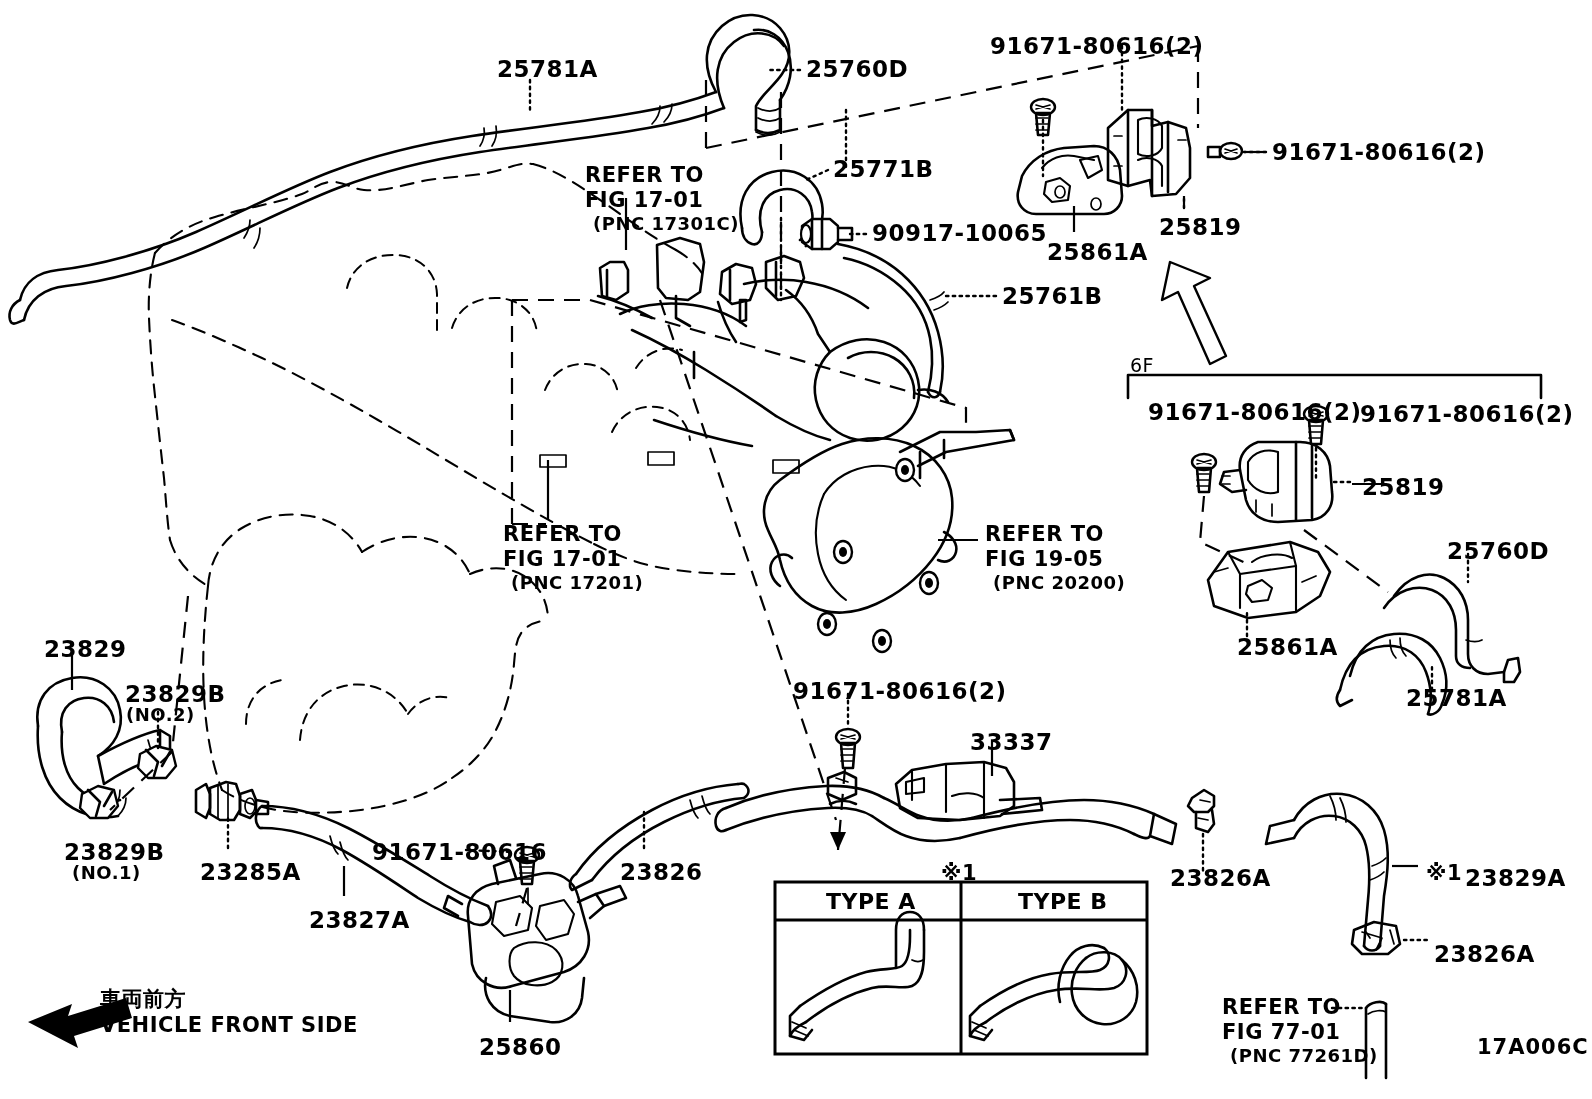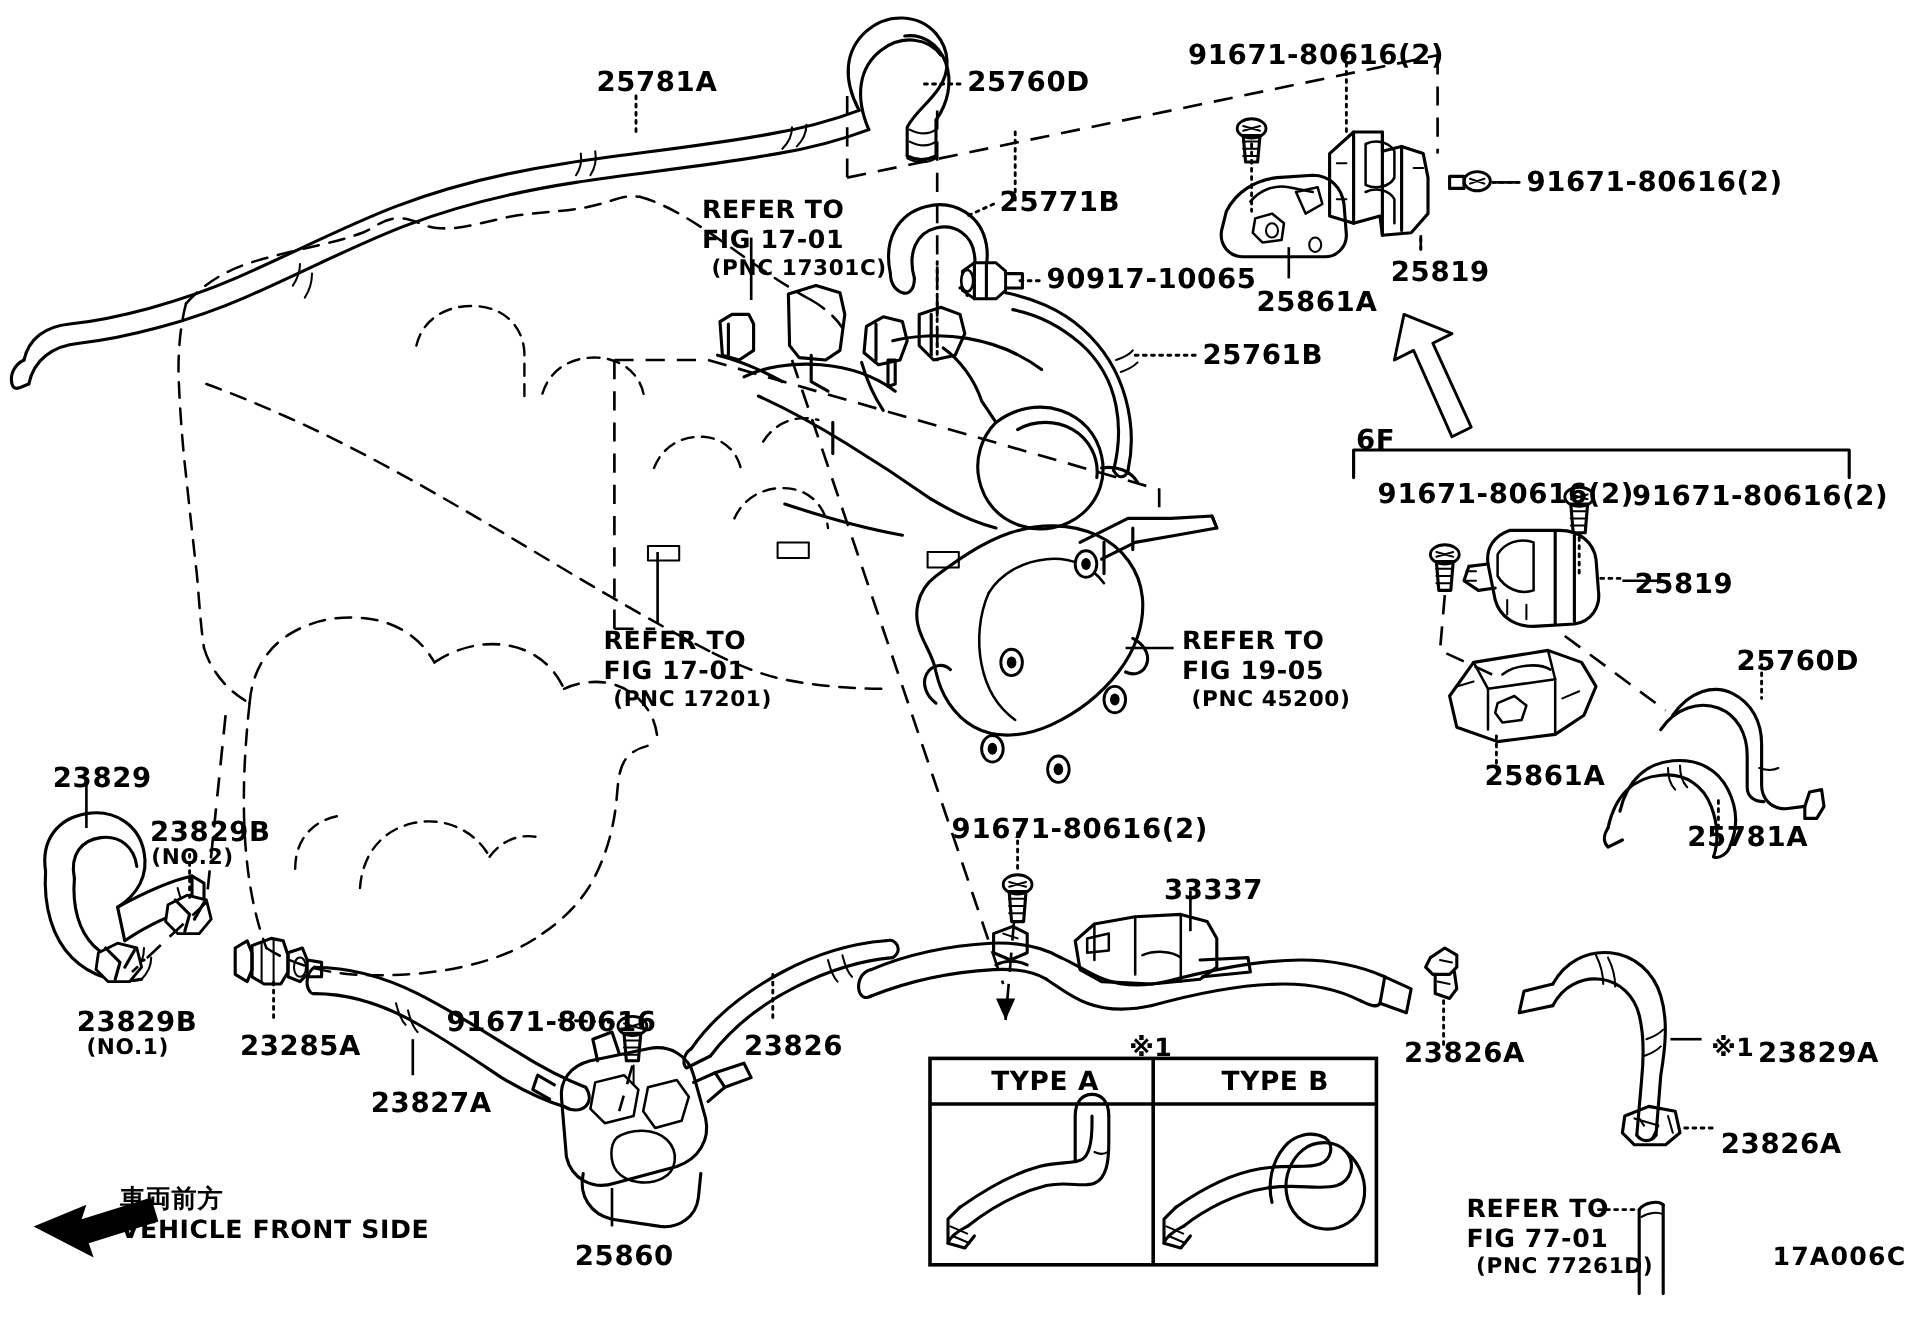--- a/index.html
+++ b/index.html
@@ -11,21 +11,21 @@
        font-weight:700;letter-spacing:.5px;white-space:nowrap;line-height:1.12;}
   .pn{font-size:23px;}
   .sub{font-size:18px;font-weight:700;}
   .refer{font-size:21px;font-weight:700;line-height:1.2;}
   .refer .pnc{font-size:18px;}
   .jp{font-size:21px;font-weight:700;font-family:"DejaVu Sans", sans-serif;}
   .vfs{font-size:21px;font-weight:700;}
   .tcell{font-size:22px;font-weight:700;}
   .code{font-size:21px;font-weight:700;letter-spacing:1px;}
   .star{font-size:21px;font-weight:700;}
-  .t6f{font-size:23px;font-weight:700;}
+  .t6f{font-size:19px;font-weight:400;}
 </style>
 </head>
 <body>
 
 <div id="sheet">
 
   <svg id="svgroot" viewBox="0 0 1592 1099">
     <defs>
       <style>
         .s  {fill:none;stroke:#000;stroke-width:2.6;stroke-linecap:round;stroke-linejoin:round;}
@@ -567,21 +567,21 @@
         <div class="pnc" style="padding-left: 8px;">(PNC 17301C)</div>
       </div>
       <div class="lbl refer" style="left: 503px; top: 522px;">
         <div>REFER TO</div>
         <div>FIG 17-01</div>
         <div class="pnc" style="padding-left: 8px;">(PNC 17201)</div>
       </div>
       <div class="lbl refer" style="left: 985px; top: 522px;">
         <div>REFER TO</div>
         <div>FIG 19-05</div>
-        <div class="pnc" style="padding-left: 8px;">(PNC 45200)</div>
+        <div class="pnc" style="padding-left: 8px;">(PNC 20200)</div>
       </div>
       <div class="lbl refer" style="left: 1222px; top: 995px;">
         <div>REFER TO</div>
         <div>FIG 77-01</div>
         <div class="pnc" style="padding-left: 8px;">(PNC 77261D)</div>
       </div>
     </div>
 
   <div class="lbl star" style="left:941px;top:862px;">※1</div>
   <div class="lbl star" style="left:1426px;top:862px;">※1</div>

